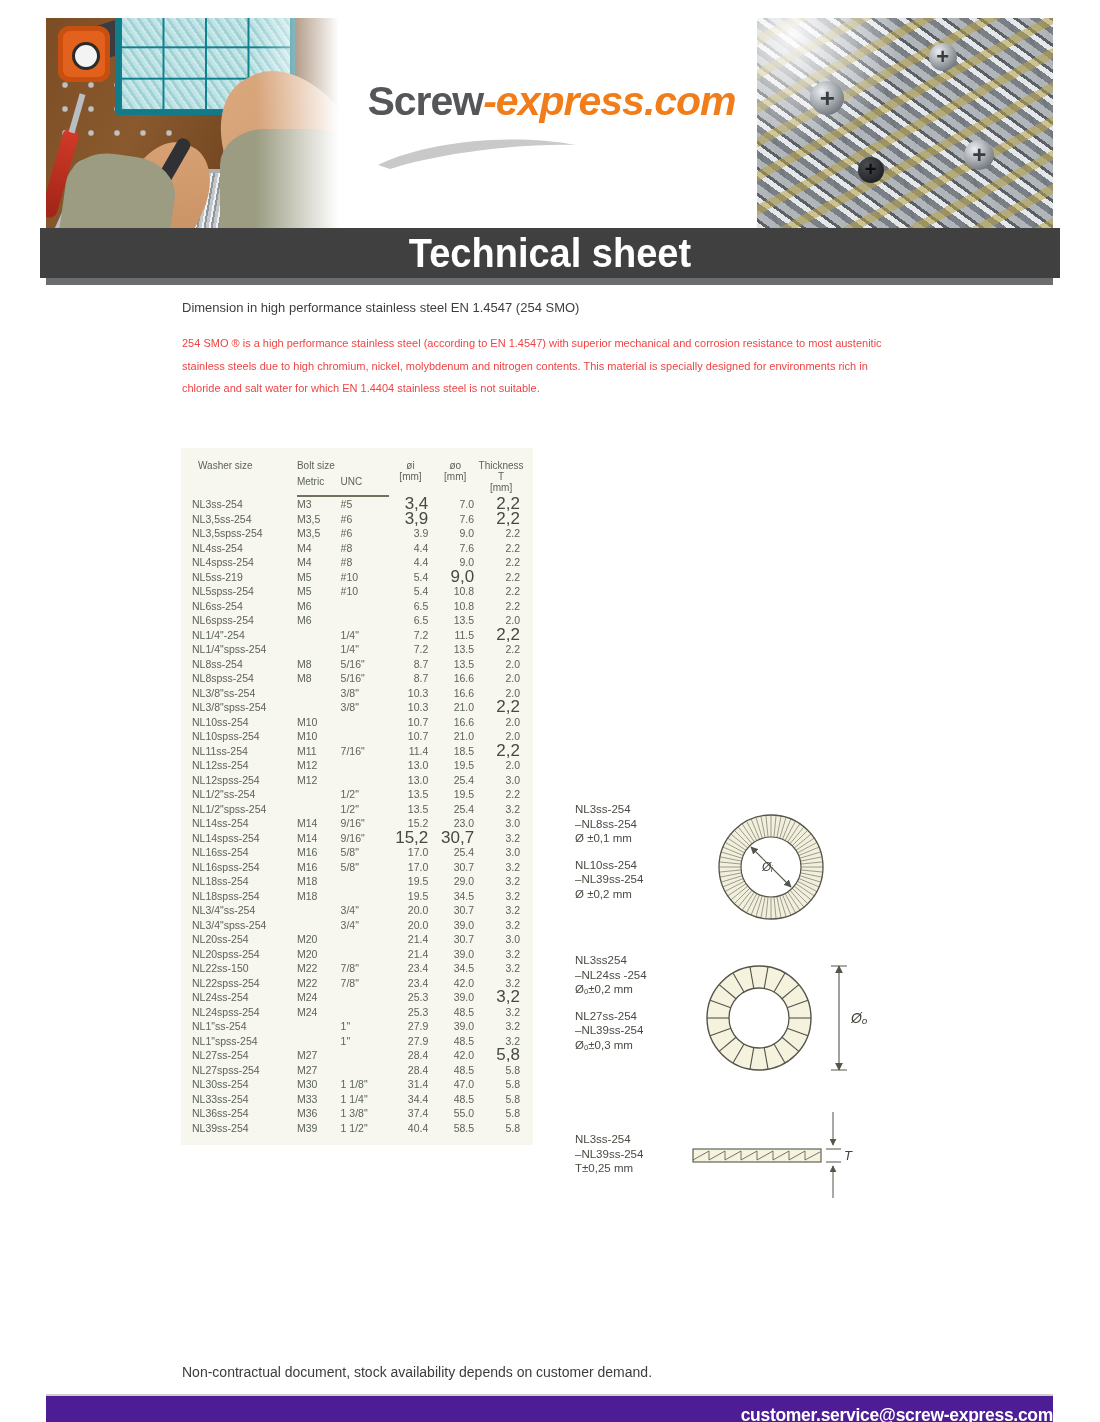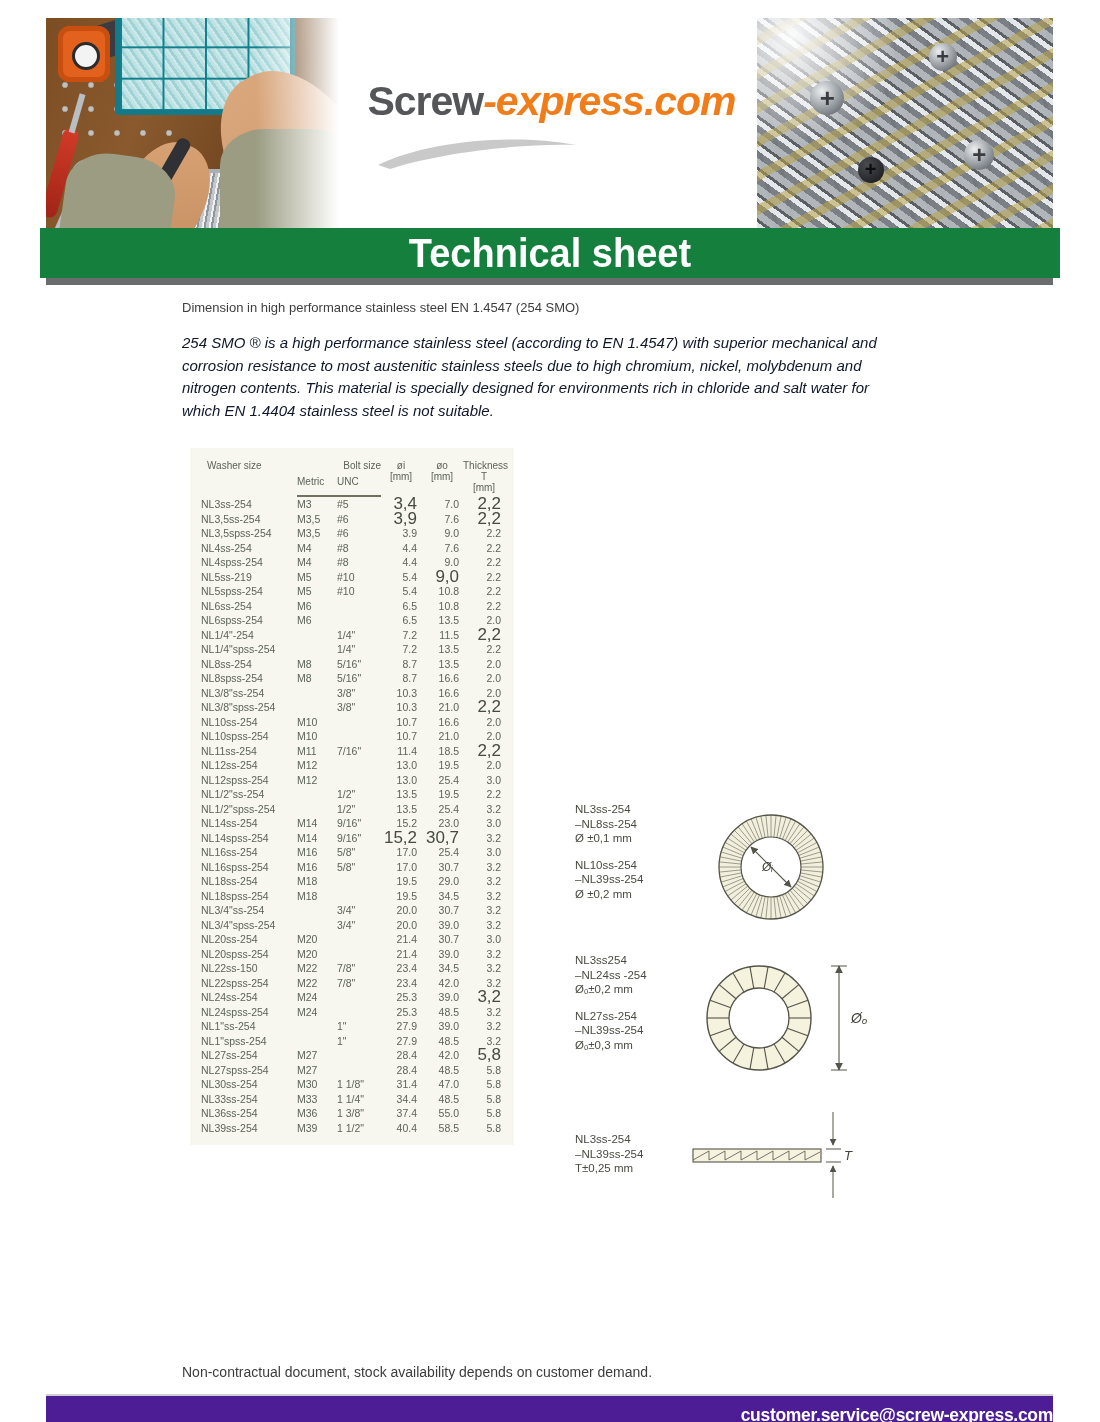--- a/index.html
+++ b/index.html
@@ -58,36 +58,36 @@
   .sh4:after { color:#0c0c0d; }
 
   
   .logo-wrap { position:absolute; left:346px; top:6px; width:411px; height:210px; display:flex; flex-direction:column; align-items:center; justify-content:center; background:#fff; }
   .logo-line { font-size:41px; font-weight:bold; letter-spacing:-1px; white-space:nowrap; }
   .logo-screw { color:#54565a; }
   .logo-express { color:#f07d1a; font-style:italic; }
   .logo-swoosh { margin-top:4px; margin-right:150px; }
 
   
-  .banner { position:absolute; left:40px; top:216px; width:1020px; height:50px; background:#15803d; color:#fff; display:flex; align-items:center; justify-content:center; }
+  .banner { position:absolute; left:40px; top:216px; width:1020px; height:50px; background:#404040; color:#fff; display:flex; align-items:center; justify-content:center; }
   .banner-text { font-size:38px; font-weight:800; letter-spacing:0px; transform:scaleY(1.08); }
   .banner-underline { position:absolute; left:46px; top:266px; width:1007px; height:7px; background:#6b6c6e; }
 
   
   .subtitle { position:absolute; left:182px; top:288px; font-size:13px; color:#3e3e3e; }
-  .para { position:absolute; left:182px; top:320px; width:706px; font-size:15px; line-height:22.5px; color:#0f172a;font-style:italic; }
+  .para { position:absolute; left:182px; top:320px; width:706px; font-size:11px; line-height:22.5px; color:#ef4444; }
 
   
-  .table-card { position:absolute; left:190px; top:436px; width:324px; background:#f7f6ef; padding:12px 9px 10px 9px; }
+  .table-card { position:absolute; left:181px; top:436px; width:352px; background:#f7f6ef; padding:12px 9px 10px 9px; }
   table.dim { width:100%; border-collapse:collapse; table-layout:fixed; font-size:10.5px; color:#5c6457; }
   col.c-name { width:98px; } col.c-metric { width:40px; } col.c-unc { width:44px; }
   col.c-oi { width:40px; } col.c-oo { width:42px; } col.c-t { width:42px; }
   table.dim thead th { font-weight:400; font-size:10px; color:#5c6457; white-space:pre-line; vertical-align:top; padding-bottom:3px; }
   th.h-washer { text-align:left; padding-left:8px; }
-  th.h-bolt { text-align:right; }
+  th.h-bolt { text-align:left; }
   th.h-sub { text-align:left; font-size:10px; padding-top:2px; }
   th.h-num { text-align:center; }
   table.dim thead tr.rule th { border-bottom:2px solid #72715f; padding-bottom:7px; }
   table.dim tbody td { line-height:12.5px; padding:1px 0; overflow:hidden; white-space:nowrap; }
   table.dim tbody td.num { text-align:right; padding-right:4px; }
   table.dim tbody td.em { font-size:17px; color:#454b40; }
   table.dim tbody tr td:first-child { padding-left:2px; }
 
   
   .diagrams { position:absolute; left:575px; top:790px; width:320px; }

